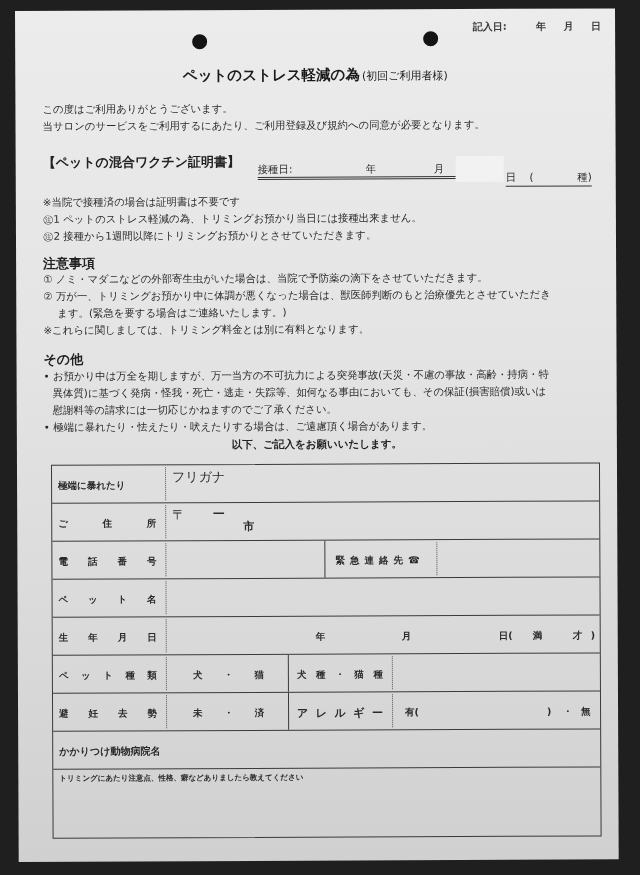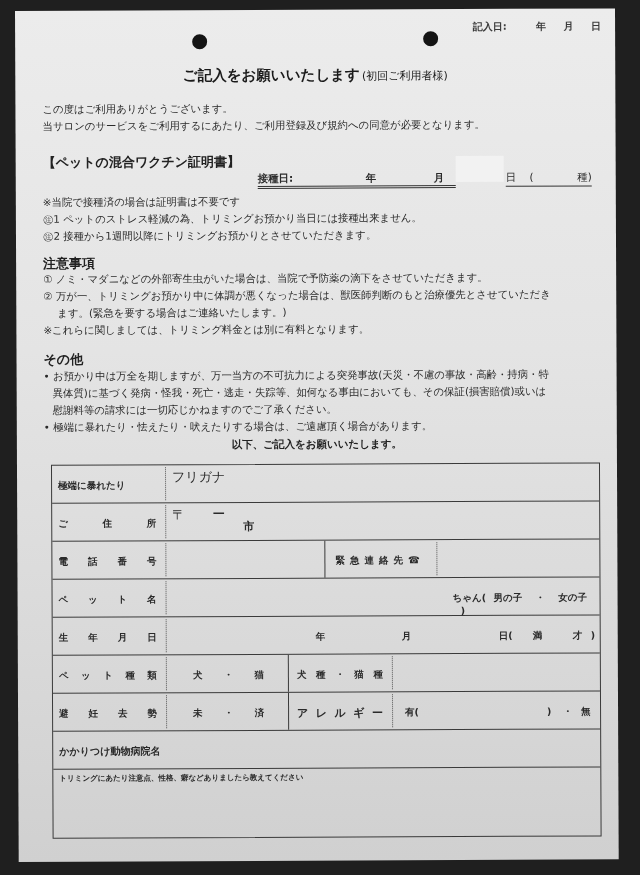--- a/index.html
+++ b/index.html
@@ -53,30 +53,30 @@
   <div class="hole" style="left:408px; top:22px;"></div>
 
   <div class="abs entry-date">
     <span>記入日:</span>
     <span style="margin-left:26px">年</span>
     <span style="margin-left:14px">月</span>
     <span style="margin-left:14px">日</span>
   </div>
 
   <div class="abs title">
-    <span>ご記入をお願いいたします</span><small>(初回ご利用者様)</small>
+    <span>ペットのストレス軽減の為</span><small>(初回ご利用者様)</small>
   </div>
 
   <div class="abs body-text" style="left:27px; top:90px;">
     <div>この度はご利用ありがとうございます。</div>
     <div>当サロンのサービスをご利用するにあたり、ご利用登録及び規約への同意が必要となります。</div>
   </div>
 
   <div class="abs heading" style="left:27px; top:143px;">【ペットの混合ワクチン証明書】</div>
-  <div class="abs body-text vac-line" style="left:242px; top:160px; width:198px; height:19px;font-weight:bold;">
+  <div class="abs body-text vac-line" style="left:242px; top:151px; width:198px; height:19px;">
     <span>接種日:</span>
     <span style="position:absolute; left:108px">年</span>
     <span style="position:absolute; left:176px">月</span>
   </div>
   <div class="whiteout" style="left:440px; top:147px; width:48px; height:26px;"></div>
   <div class="abs body-text" style="left:490px; top:160px; width:86px; height:18px; border-bottom:1.3px solid #333;">
     <span>日</span>
     <span style="margin-left:10px">(</span>
     <span style="position:absolute; right:0">種)</span>
   </div>
@@ -145,27 +145,20 @@
 
     <div class="row" style="top:114px; height:38px;">
       <div class="lbl" style="top:14px; width:98px;">
         <span>ペ</span>
           <span>ッ</span>
           <span>ト</span>
           <span>名</span>
       </div>
       <div class="dotv" style="left:113px;"></div>
       <div style="position:absolute; left:116px; width:280px; top:0; bottom:0;"></div>
-      <div class="val" style="left:400px; top:14px;">
-        <span>ちゃん(</span>
-        <span style="margin-left:4px">男の子</span>
-        <span style="margin:0 10px">・</span>
-        <span>女の子</span>
-        <span style="margin-left:8px">)</span>
-      </div>
     </div>
 
     <div class="row" style="top:152px; height:38px;">
       <div class="lbl" style="top:14px; width:98px;">
         <span>生</span>
           <span>年</span>
           <span>月</span>
           <span>日</span>
       </div>
       <div class="dotv" style="left:113px;"></div>

